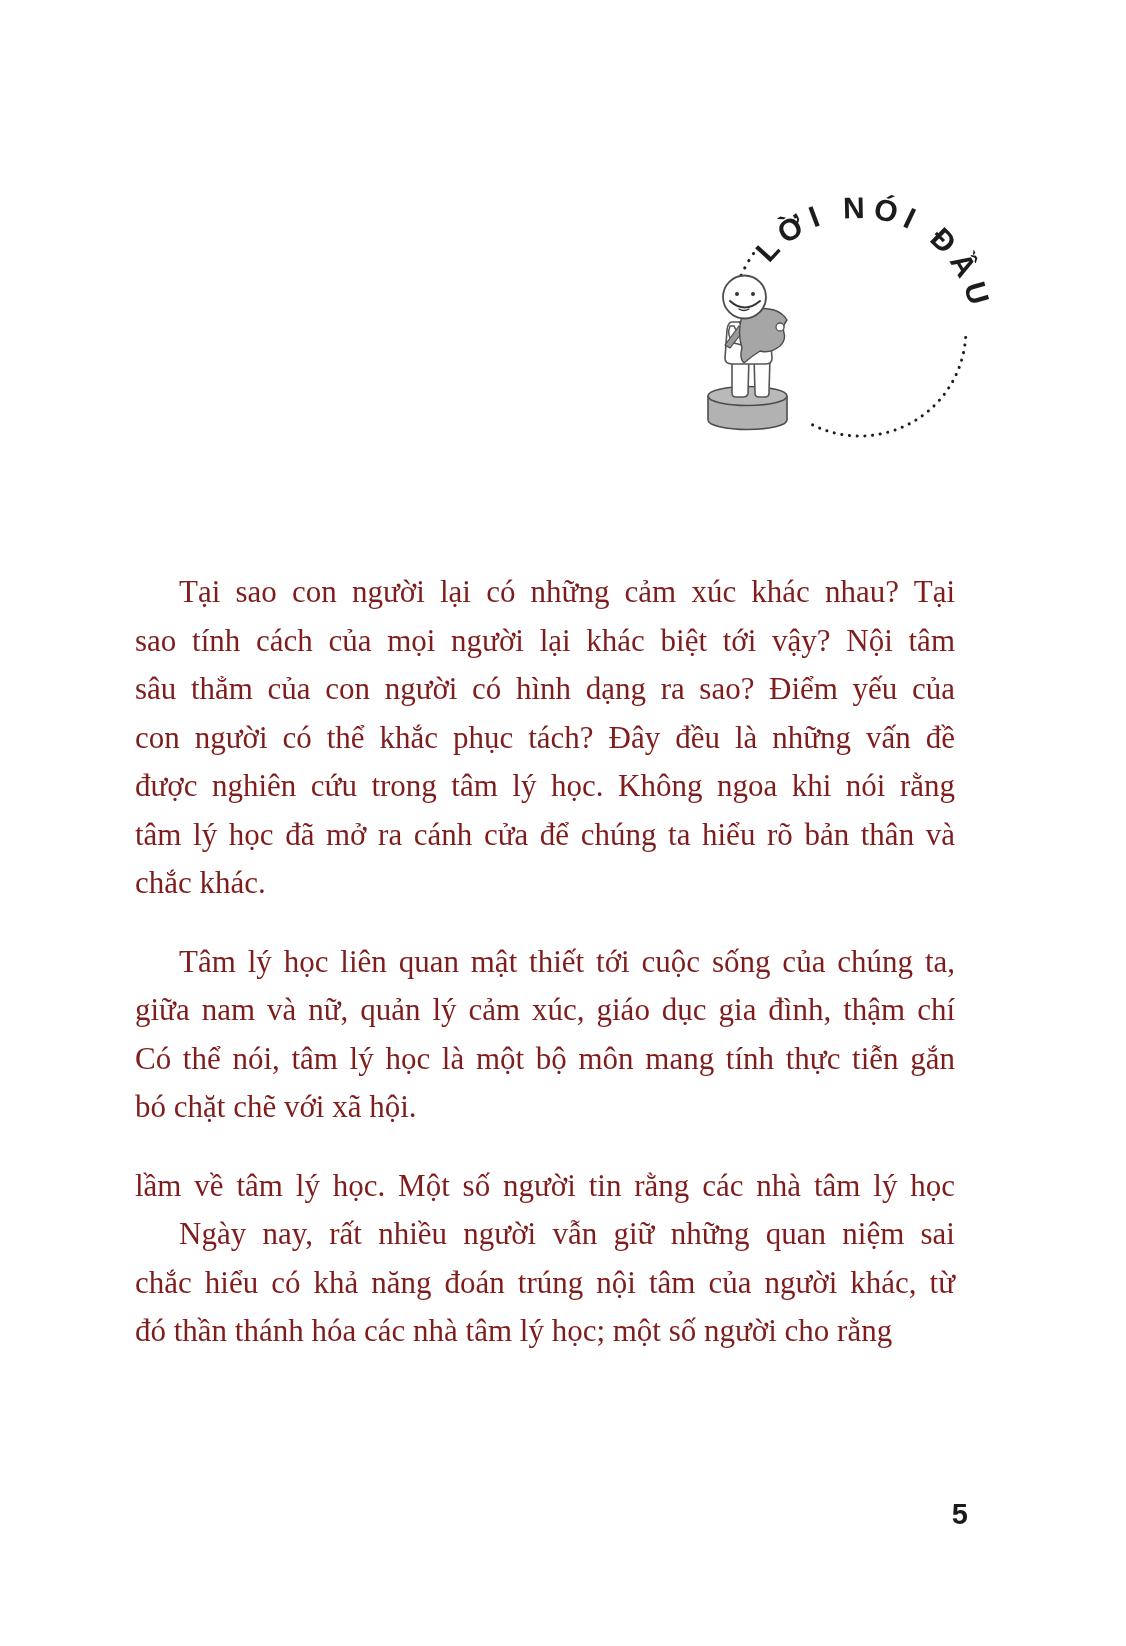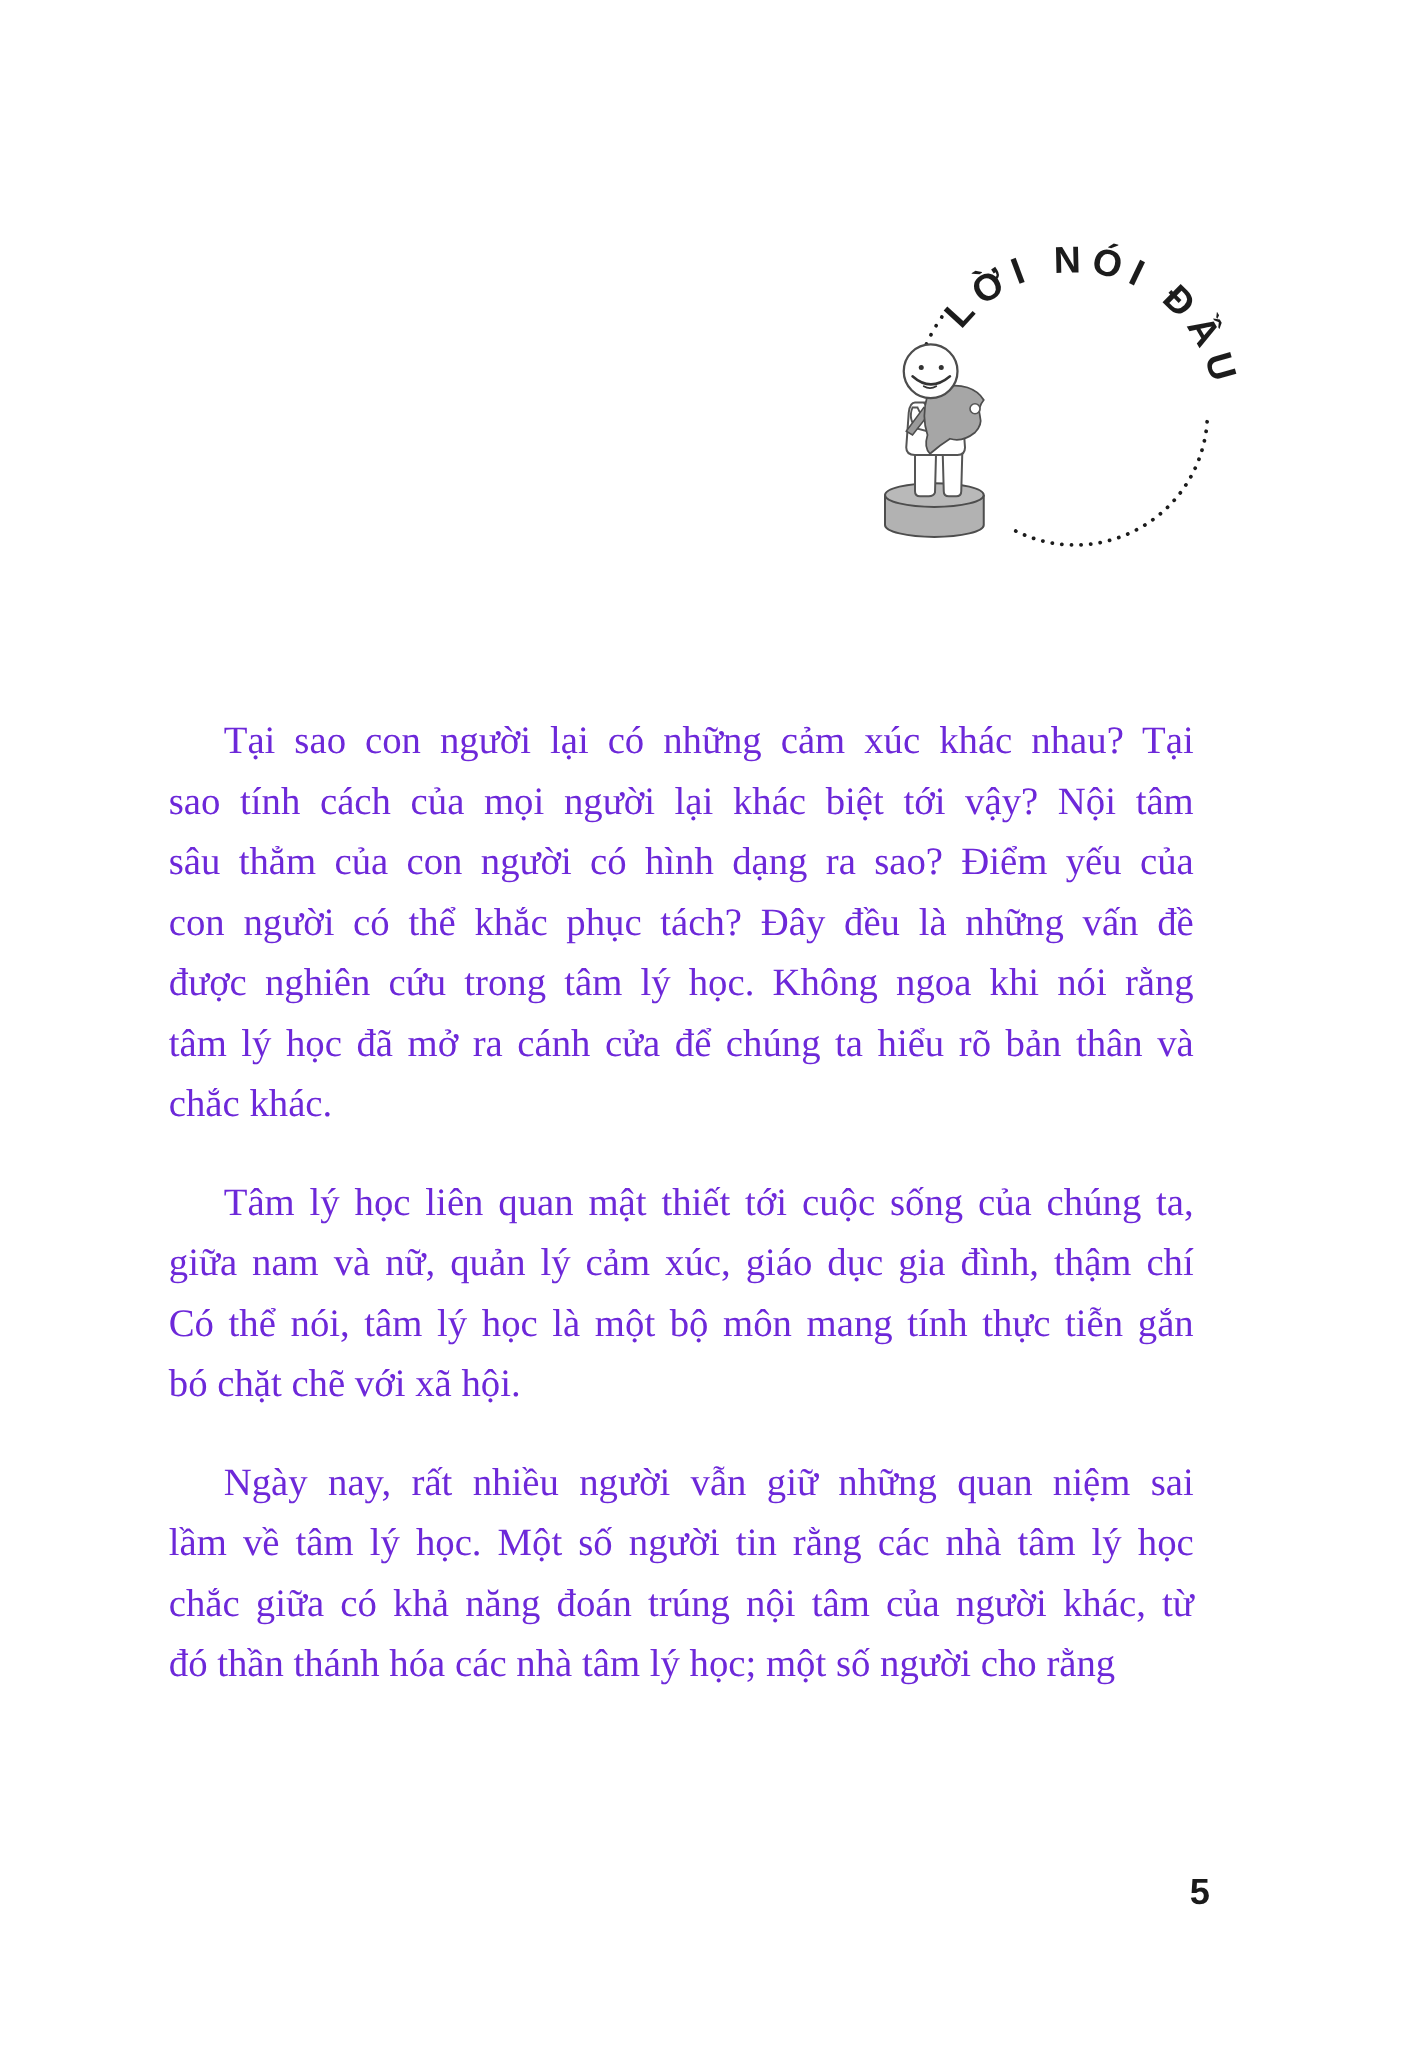--- a/index.html
+++ b/index.html
@@ -20,21 +20,21 @@
     font-family:"Liberation Sans","DejaVu Sans",sans-serif;
     font-weight:bold;
     font-size:30px;
     letter-spacing:7px;
     fill:#1c1c1c;
   }
   
   .bodytext{
     position:absolute;left:135px;top:568px;width:820px;
     font-size:31px;
-    color:#6d28d9;
+    color:#7f1d1d;
     line-height:48.5px;
   }
   .para{margin:0;padding:0;}
   .para + .para{margin-top:30px;}
   .line{
     white-space:nowrap;
     text-align:justify;
     text-align-last:left;
     height:48.5px;
   }
@@ -111,22 +111,22 @@
         <div class="line just">tâm lý học đã mở ra cánh cửa để chúng ta hiểu rõ bản thân và</div>
         <div class="line">chắc khác.</div>
       </div>
       <div class="para">
         <div class="line just first">Tâm lý học liên quan mật thiết tới cuộc sống của chúng ta,</div>
         <div class="line just">giữa nam và nữ, quản lý cảm xúc, giáo dục gia đình, thậm chí</div>
         <div class="line just">Có thể nói, tâm lý học là một bộ môn mang tính thực tiễn gắn</div>
         <div class="line">bó chặt chẽ với xã hội.</div>
       </div>
       <div class="para">
+        <div class="line just">lầm về tâm lý học. Một số người tin rằng các nhà tâm lý học</div>
         <div class="line just first">Ngày nay, rất nhiều người vẫn giữ những quan niệm sai</div>
-        <div class="line just">lầm về tâm lý học. Một số người tin rằng các nhà tâm lý học</div>
-        <div class="line just">chắc giữa có khả năng đoán trúng nội tâm của người khác, từ</div>
+        <div class="line just">chắc hiểu có khả năng đoán trúng nội tâm của người khác, từ</div>
         <div class="line">đó thần thánh hóa các nhà tâm lý học; một số người cho rằng</div>
       </div>
     </div>
 
   <div class="pagenum">5</div>
 
 </div>
 
 </body></html>

